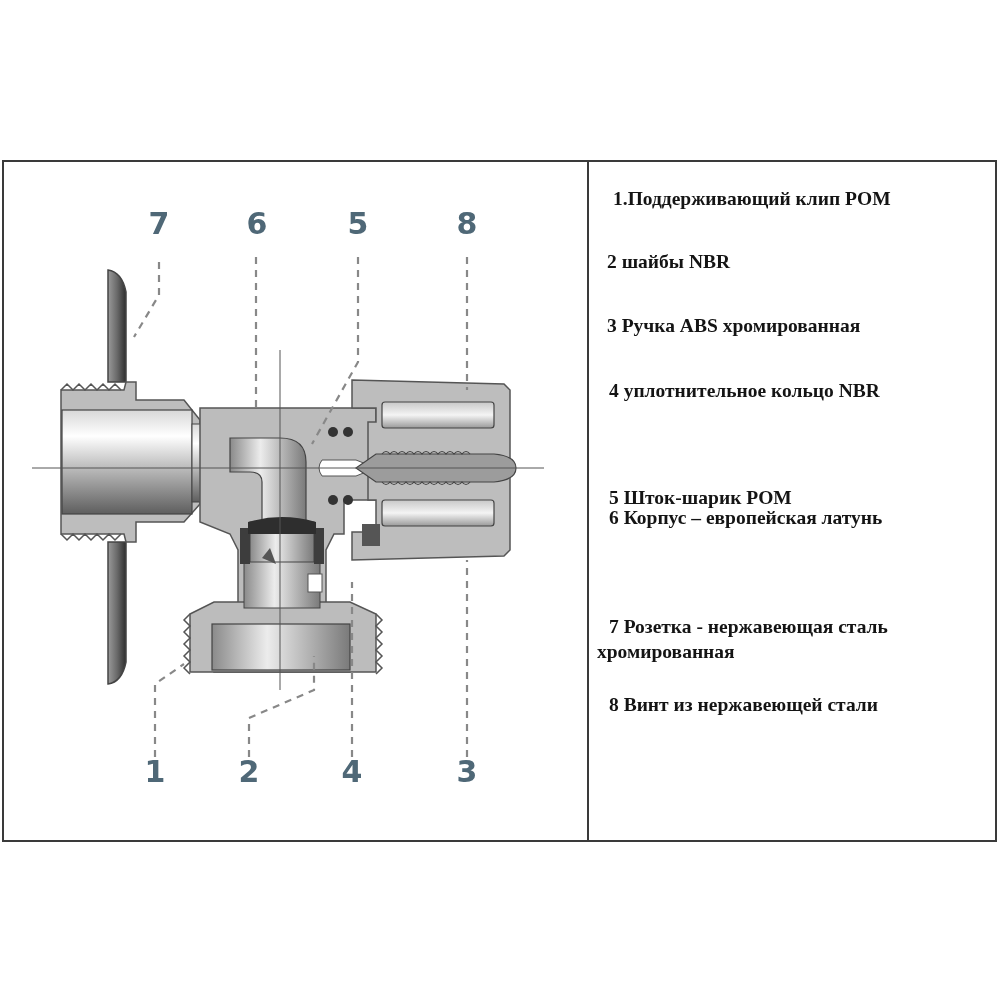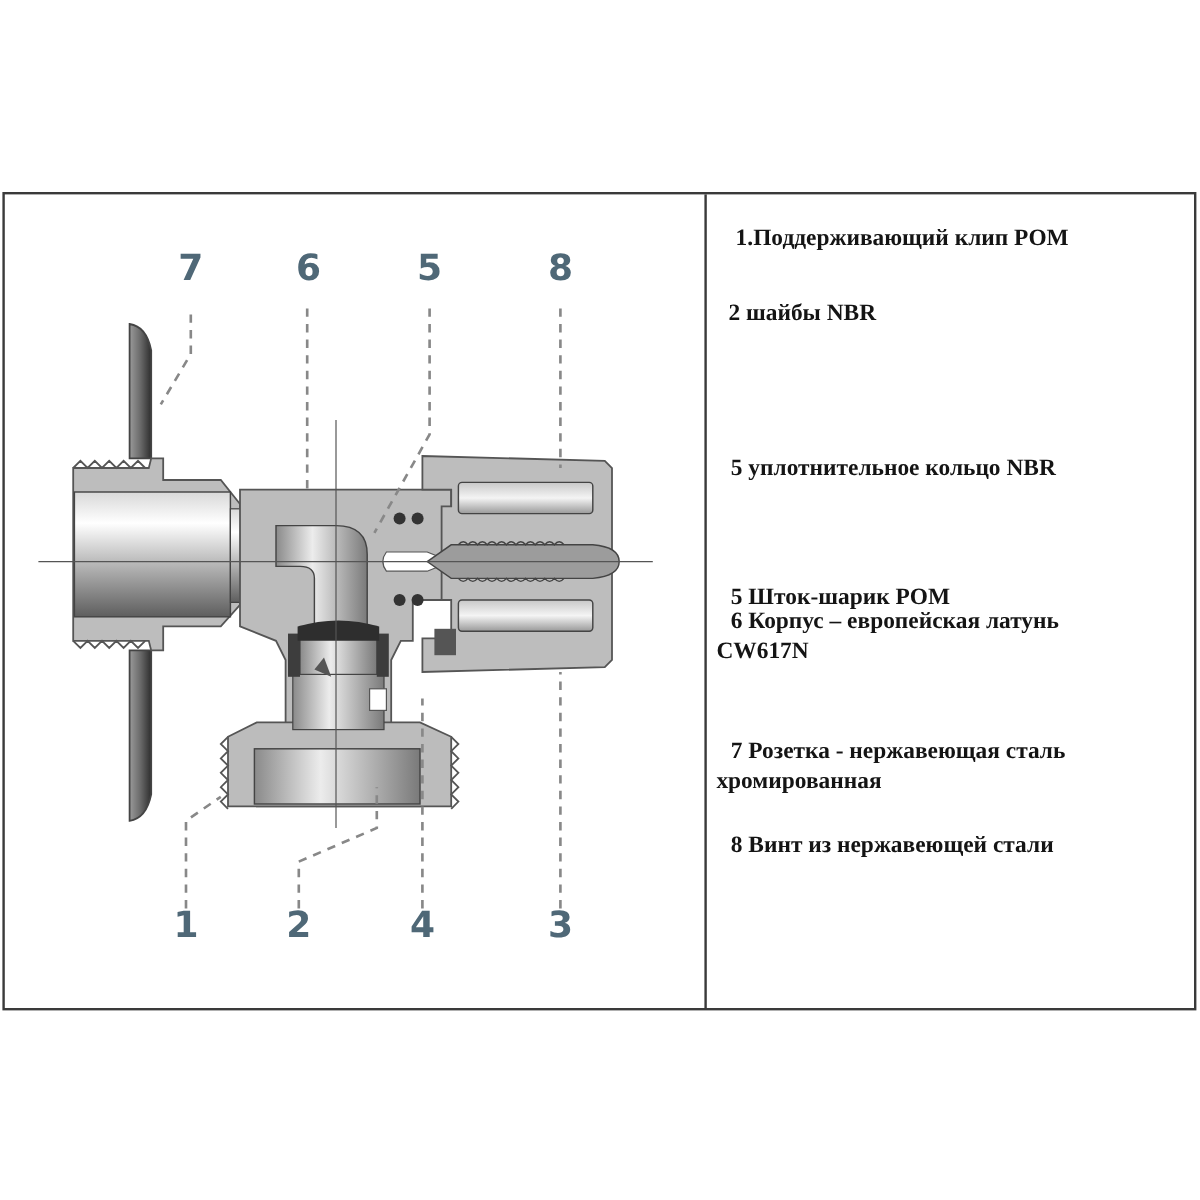--- a/index.html
+++ b/index.html
@@ -128,29 +128,31 @@
 
   <div class="divider"></div>
 
   <div class="legend">
     <div class="legend-item" style="left:24px; top:24px;">
       <span>1.Поддерживающий клип POM</span>
     </div>
     <div class="legend-item" style="left:18px; top:87px;">
       <span>2 шайбы NBR</span>
     </div>
+    <div class="legend-item" style="left:18px; top:151px;">
+      <span>3 Ручка ABS хромированная</span>
+    </div>
     <div class="legend-item" style="left:20px; top:216px;">
-      <span>5 уплотнительное кольцо NBR</span>
+      <span>4 уплотнительное кольцо NBR</span>
     </div>
     <div class="legend-item" style="left:20px; top:279px;margin-top:44px;">
       <span>5 Шток-шарик POM</span>
     </div>
     <div class="legend-item" style="left:20px; top:343px;">
       <span>6 Корпус – европейская  латунь</span>
-      <span class="cont">CW617N</span>
     </div>
     <div class="legend-item" style="left:20px; top:452px;">
       <span>7 Розетка - нержавеющая сталь</span>
       <span class="cont">хромированная</span>
     </div>
     <div class="legend-item" style="left:20px; top:530px;text-align:center;">
       <span>8 Винт из нержавеющей стали</span>
     </div>
   </div>
 

